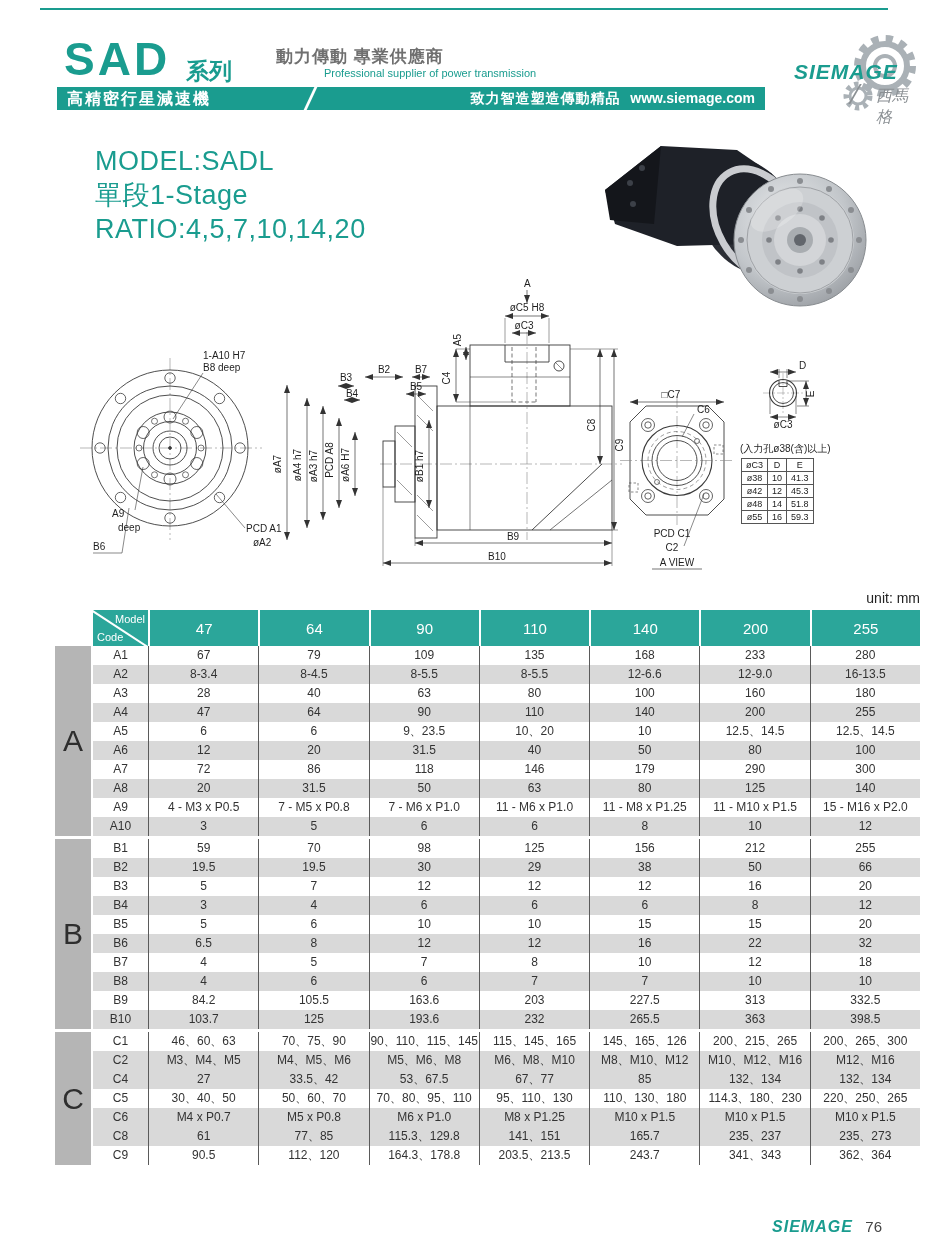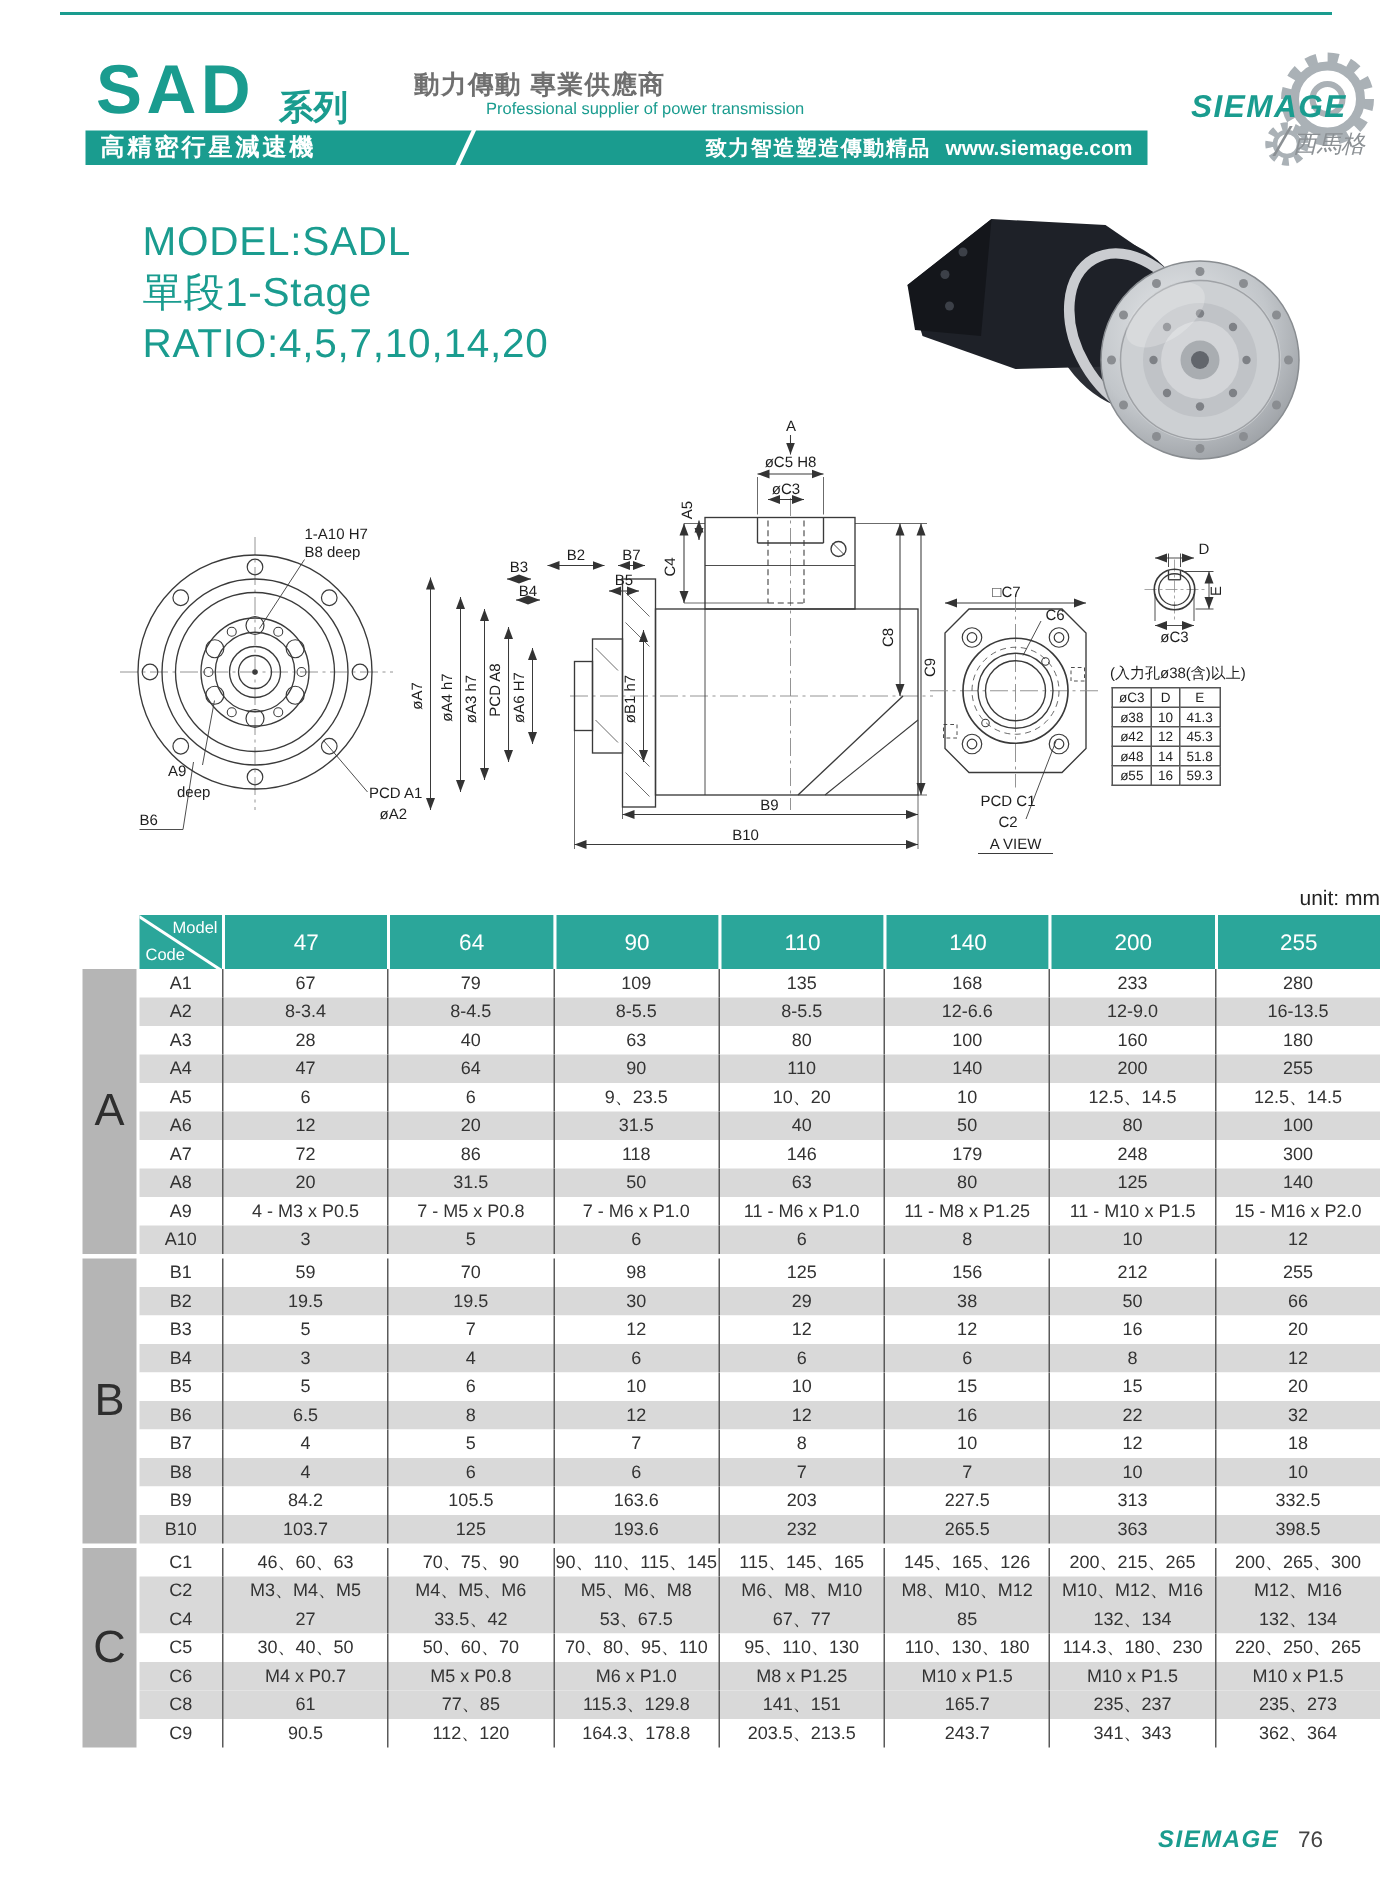--- a/index.html
+++ b/index.html
@@ -20,21 +20,21 @@
   .sad-suffix{position:absolute;left:186px;top:56px;font-size:23px;font-weight:bold;color:var(--teal);}
   .tagline-cn{position:absolute;left:276px;top:45px;font-size:17px;font-weight:bold;color:#6f6f6f;letter-spacing:1px;}
   .tagline-en{position:absolute;left:276px;top:67px;font-size:11px;color:var(--teal);padding-left:48px;}
   .banner{position:absolute;left:57px;top:87px;width:708px;height:23px;background:var(--teal);}
   .banner-left{position:absolute;left:10px;top:0;line-height:23px;color:#fff;font-family:"Liberation Serif",serif;font-weight:bold;font-size:16px;letter-spacing:2px;}
   .banner-right{position:absolute;right:10px;top:0;line-height:23px;color:#fff;font-size:14px;font-weight:bold;letter-spacing:1px;}
   .banner-right .url{font-weight:bold;letter-spacing:0;}
   .banner-slash{position:absolute;left:252px;top:-2px;width:3px;height:27px;background:#fff;transform:skewX(-25deg);}
   .logo{position:absolute;left:788px;top:30px;width:135px;height:92px;}
   .logo-text{position:absolute;left:6px;top:30px;font-size:21px;font-weight:900;font-style:italic;color:var(--teal);letter-spacing:1px;}
-  .logo-cn{position:absolute;left:74px;top:56px;font-size:16px;font-style:italic;color:#8b9094;font-family:"Liberation Serif",serif;}
+  .logo-cn{position:absolute;left:88px;top:56px;font-size:16px;font-style:italic;color:#8b9094;font-family:"Liberation Serif",serif;}
   .logo-cn-slash{position:absolute;left:66px;top:54px;width:2px;height:20px;background:#8b9094;transform:skewX(-30deg);}
 
   
   .model-block{position:absolute;left:95px;top:144px;color:var(--teal);font-size:27px;line-height:34px;letter-spacing:.5px;}
 
   
   .photo-svg{position:absolute;left:585px;top:128px;}
   .drawing-svg{position:absolute;left:0;top:270px;}
   .drawing-svg text{font-family:"Liberation Sans",sans-serif;font-size:10px;fill:#1e1e1e;}
   .mini-table{position:absolute;left:741px;top:458px;border-collapse:collapse;font-size:9px;color:#222;background:#fff;}
@@ -471,21 +471,21 @@
             <div class="tcell">80</div>
             <div class="tcell">100</div>
           </div>
           <div class="trow">
             <div class="tcode">A7</div>
             <div class="tcell">72</div>
             <div class="tcell">86</div>
             <div class="tcell">118</div>
             <div class="tcell">146</div>
             <div class="tcell">179</div>
-            <div class="tcell">248</div>
+            <div class="tcell">290</div>
             <div class="tcell">300</div>
           </div>
           <div class="trow alt">
             <div class="tcode">A8</div>
             <div class="tcell">20</div>
             <div class="tcell">31.5</div>
             <div class="tcell">50</div>
             <div class="tcell">63</div>
             <div class="tcell">80</div>
             <div class="tcell">125</div>

